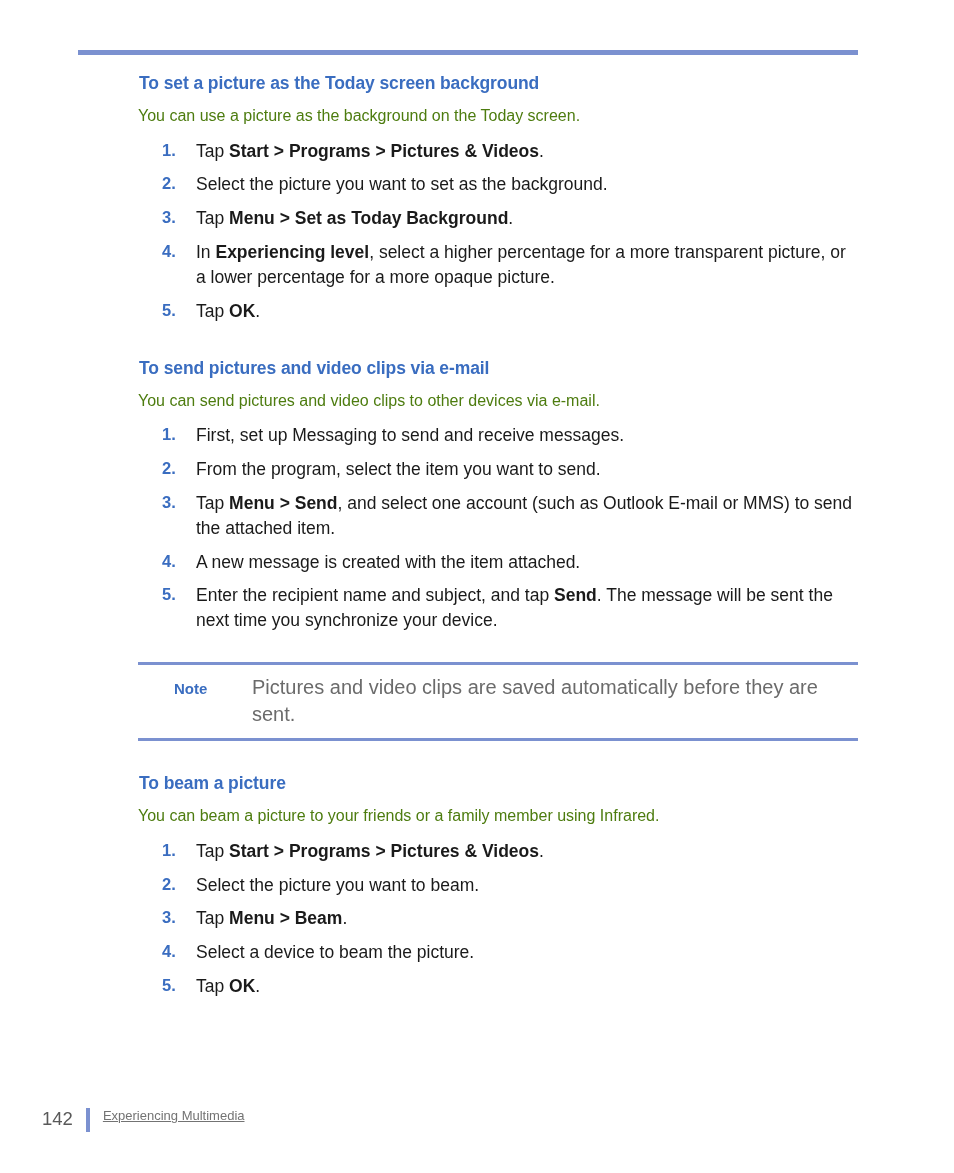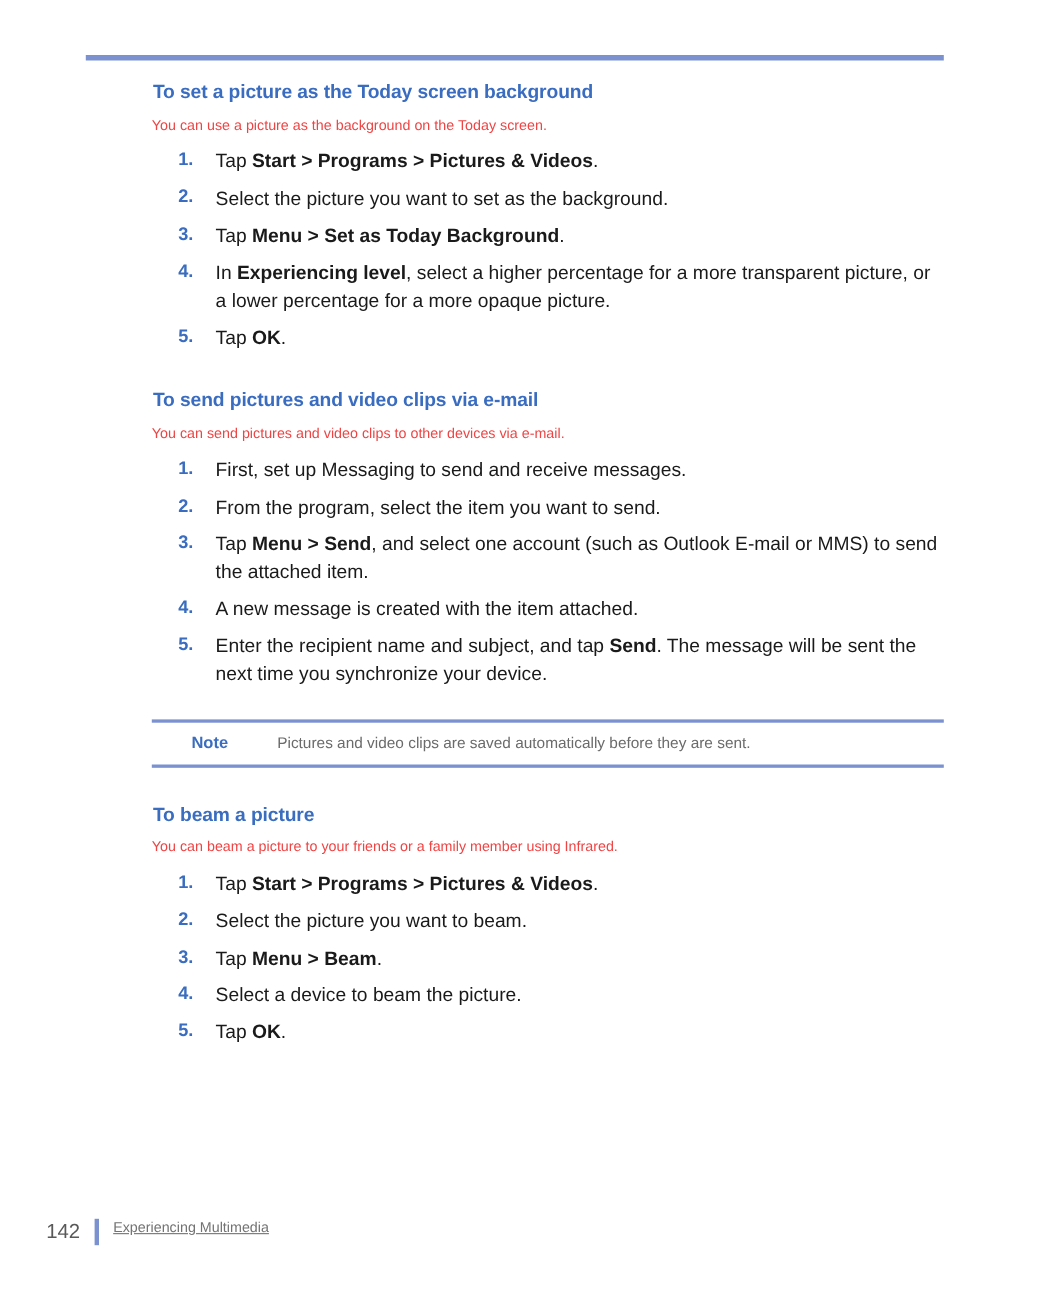--- a/index.html
+++ b/index.html
@@ -43,23 +43,23 @@
     font-size: 17.5px;
     font-weight: bold;
     color: #3a6dc0;
     margin: 1px;
     padding: 0;
     line-height: 1.25;
     letter-spacing: -0.1px;
   }
 
   p.intro {
-    font-size: 13px;
+    font-size: 16px;
     line-height: 1.42;
-    color: #ef4444;
+    color: #4d7c0f;
     margin: 10px 0 0 0;
     padding: 0;
   }
 
   ol.steps {
     list-style: none;
     margin: 11px 0 0 0;
     padding: 0;
   }
   ol.steps > li {
@@ -109,21 +109,21 @@
   .note-label {
     color: #3a6dc0;
     font-weight: bold;
     font-size: 15px;
     width: 78px;
     flex: 0 0 78px;
     margin-left: 36px;
   }
   .note-text {
     color: #6b6b6b;
-    font-size: 14px;
+    font-size: 20px;
     line-height: 1.35;
   }
 
   
   .footer {
     position: absolute;
     left: 42px;
     top: 1108px;
     display: flex;
     height: 30px;

